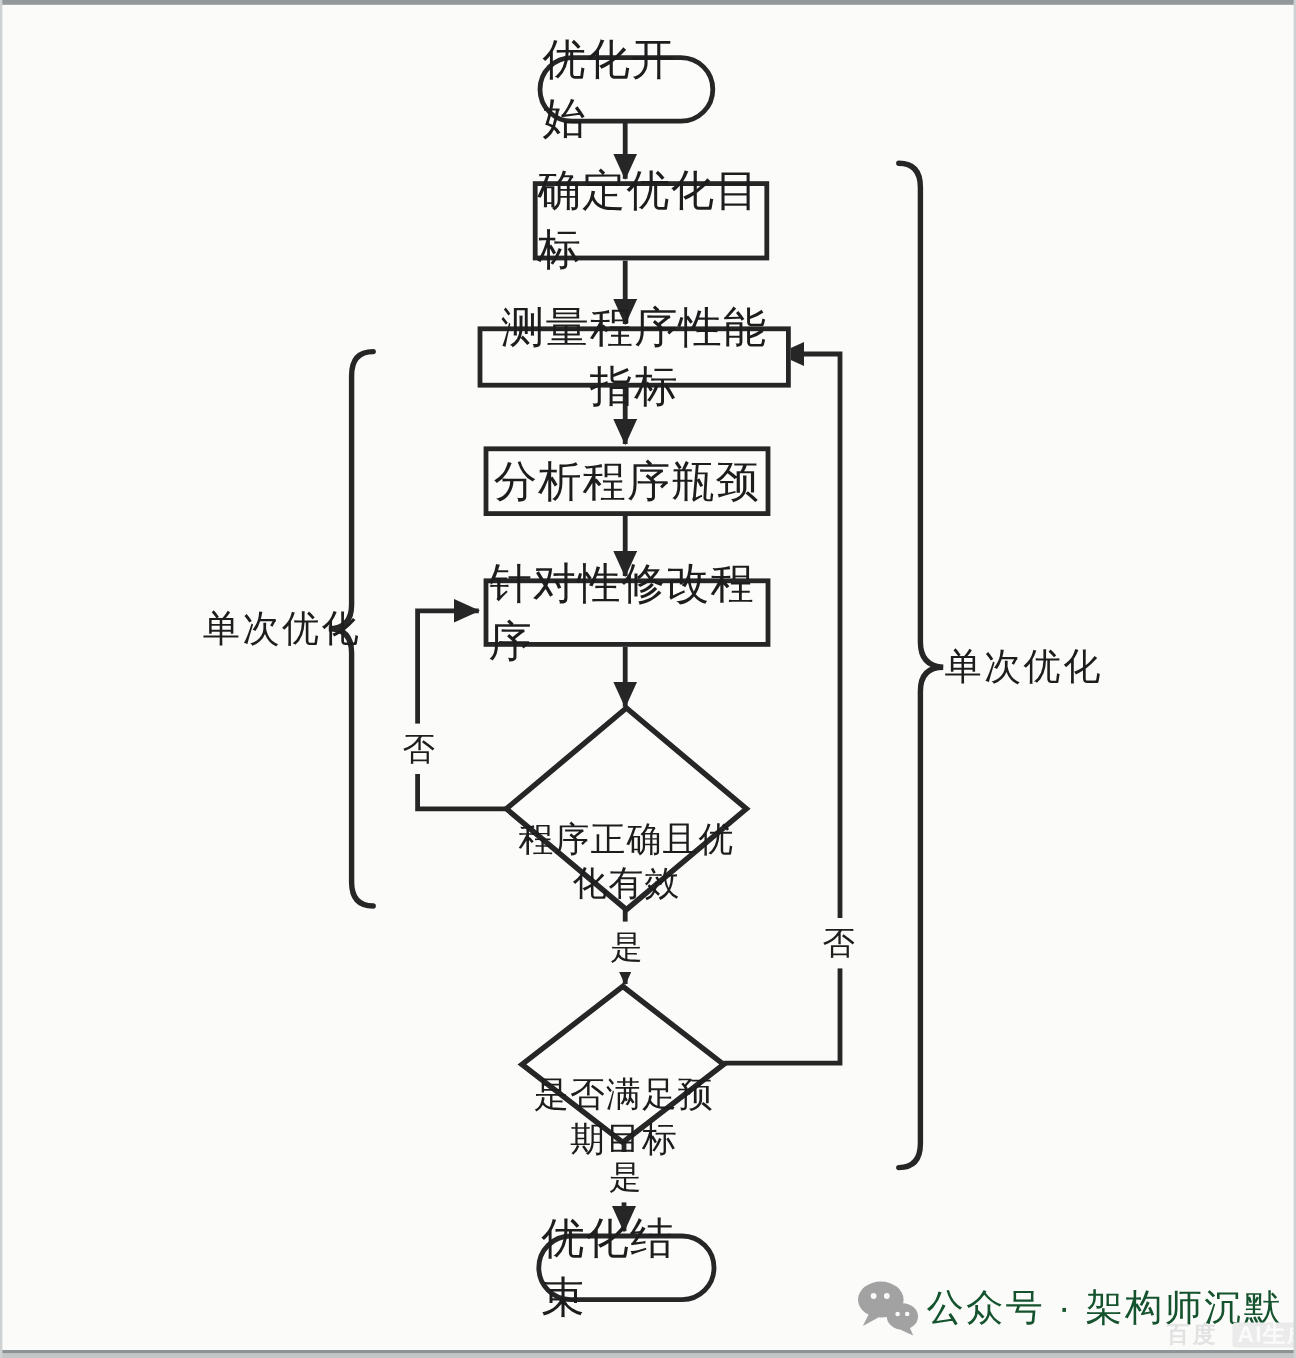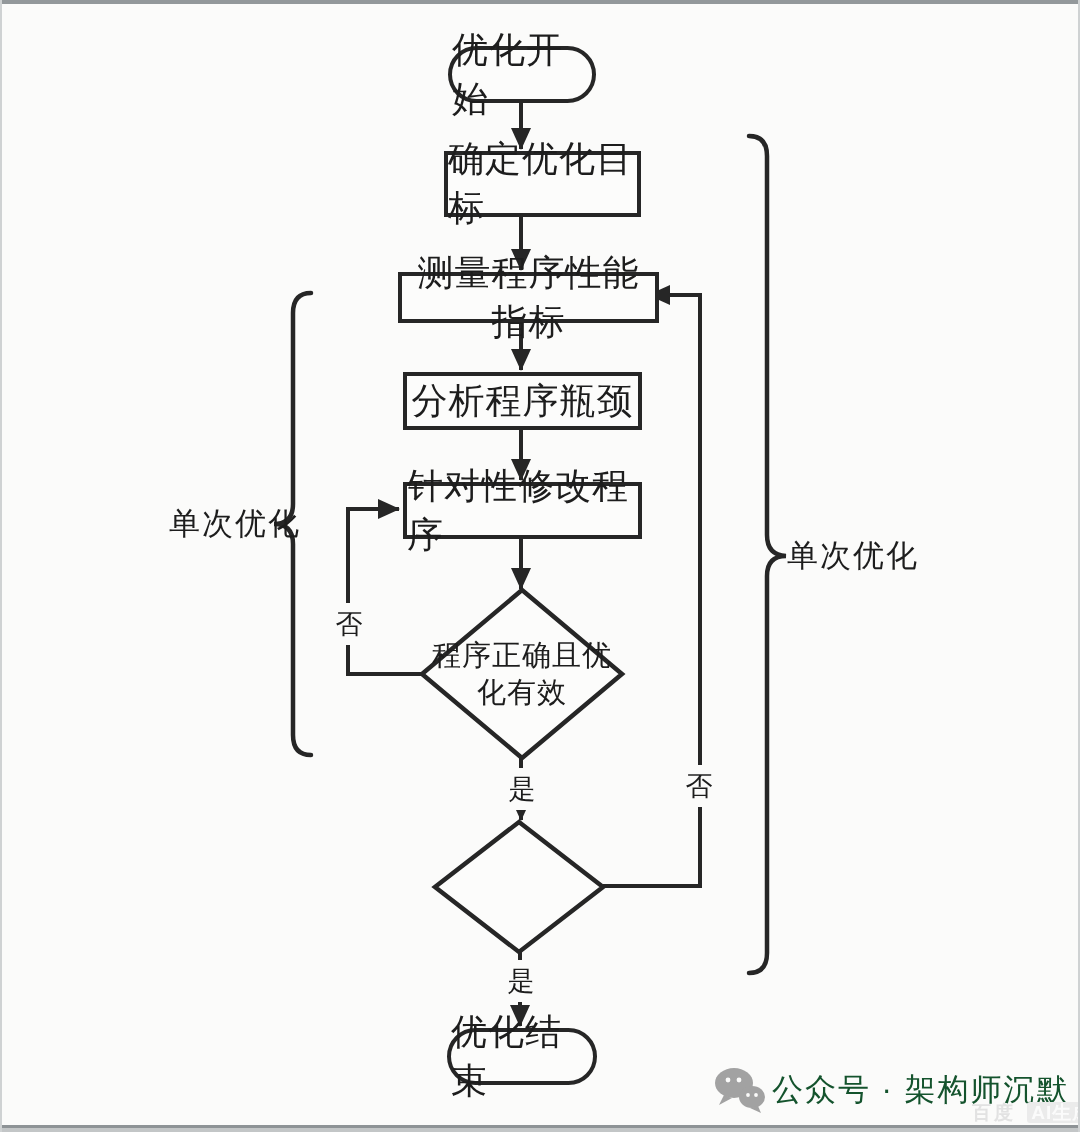--- a/index.html
+++ b/index.html
@@ -39,20 +39,21 @@
   #node-modify {left:403px;top:482px;width:239px;height:57px;}
   #node-end   {left:447px;top:1028px;width:150px;height:57px;}
 
   
   .diamond-text{
     position:absolute;z-index:2;
     display:flex;align-items:center;justify-content:center;
     text-align:center;
     font-size:29px;letter-spacing:1px;line-height:37px;
     color:#1d1d1d;
+    margin-top:45px;
   }
   #dtext-valid {left:432px;top:636px;width:180px;height:76px;}
   #dtext-target{left:444px;top:850px;width:152px;height:74px;}
 
   
   .edge-label{
     position:absolute;z-index:3;
     transform:translate(-50%,-50%);
     background:#fbfbfa;
     padding:3px 2px;
@@ -135,20 +136,21 @@
     <span>分析程序瓶颈</span>
   </div>
   <div class="node" id="node-modify">
     <span>针对性修改程序</span>
   </div>
   <div class="node rounded" id="node-end">
     <span>优化结束</span>
   </div>
 
   <div class="diamond-text" id="dtext-valid">程序正确且优化有效</div>
+  <div class="diamond-text" id="dtext-target">是否满足预期目标</div>
 
   <div class="edge-label" id="label-no-left">否</div>
   <div class="edge-label" id="label-no-right">否</div>
   <div class="edge-label" id="label-yes-mid">是</div>
   <div class="edge-label" id="label-yes-bottom">是</div>
 
   <div class="brace-label" id="label-single">单次优化</div>
   <div class="brace-label" id="label-full">单次优化</div>
 
   <svg id="wechat-icon" width="56" height="48" viewBox="0 0 56 48">

